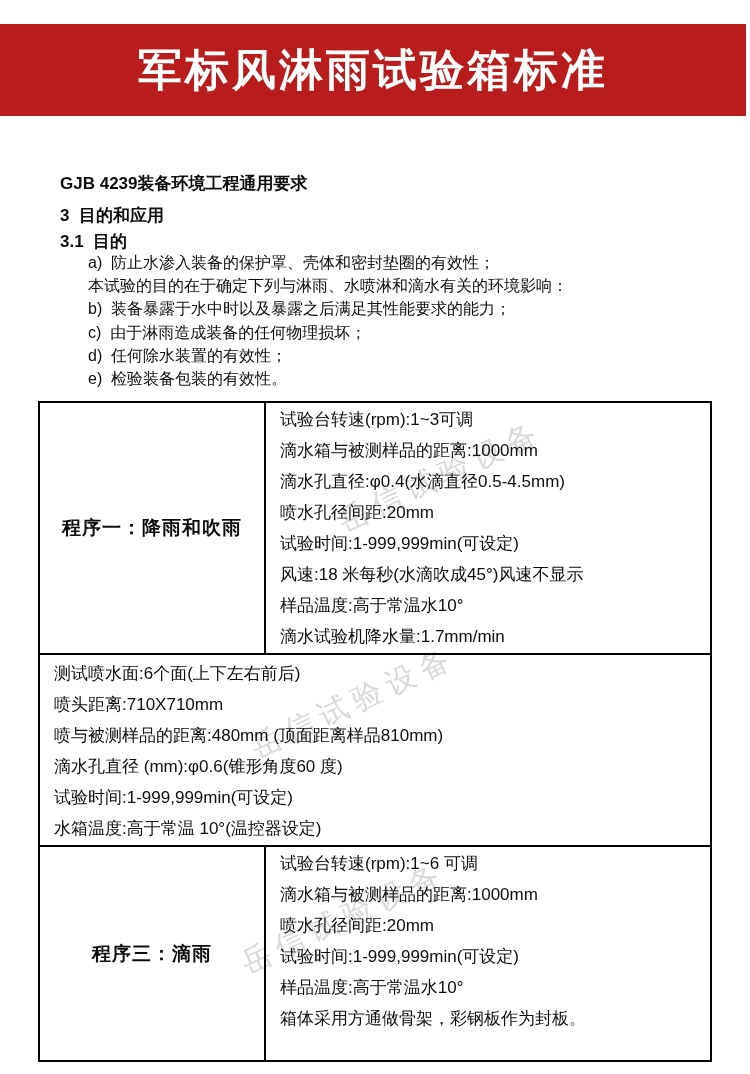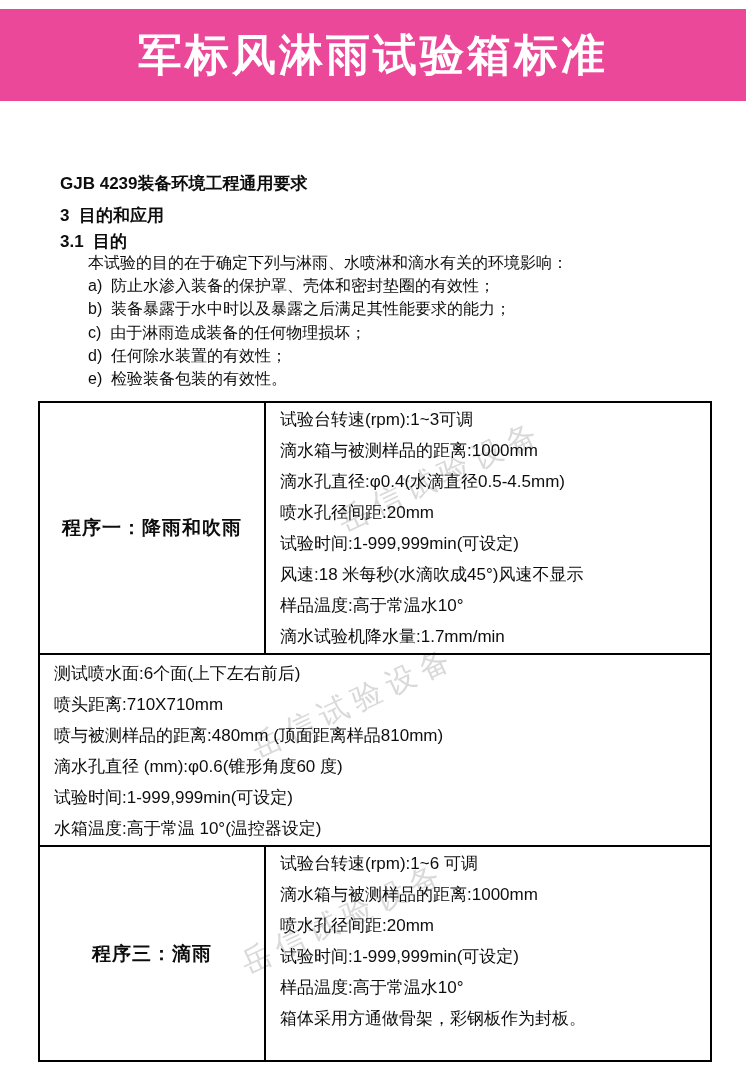--- a/index.html
+++ b/index.html
@@ -3,22 +3,22 @@
 <meta charset="utf-8">
 <style>
   * { margin:0; padding:0; box-sizing:border-box; }
   html,body { background:#ffffff; }
   .page {
     position:relative; width:750px; height:1074px; margin:0 auto;
     background:#ffffff; overflow:hidden;
     font-family:"Liberation Sans", sans-serif; color:#0d0d0d;
   }
   .banner {
-    position:absolute; top:9px; left:0; width:746px; height:92px;
-    background:#ec4899; display:flex; align-items:center; justify-content:center;
+    position:absolute; top:24px; left:0; width:746px; height:92px;
+    background:#b91c1c; display:flex; align-items:center; justify-content:center;
   }
   .banner-title {
     color:#ffffff; font-size:44px; font-weight:700; letter-spacing:3px;
     white-space:nowrap;
   }
   .doc-title {
     position:absolute; top:130px; left:0; width:750px; text-align:center;
     font-size:20px; font-weight:700; line-height:26px; letter-spacing:1px;
   }
   .h-gjb  { position:absolute; top:172px; left:60px; font-size:17px; font-weight:700; white-space:pre-wrap; }
@@ -63,22 +63,22 @@
   <header class="banner">
     <div class="banner-title">军标风淋雨试验箱标准</div>
   </header>
 
 
   <div class="h-gjb">GJB 4239装备环境工程通用要求</div>
   <div class="h-sec">3  目的和应用</div>
   <div class="h-sub">3.1  目的</div>
 
   <div class="intro-block">
+    <div class="tline">a)  防止水渗入装备的保护罩、壳体和密封垫圈的有效性；</div>
     <div class="tline">本试验的目的在于确定下列与淋雨、水喷淋和滴水有关的环境影响：</div>
-    <div class="tline">a)  防止水渗入装备的保护罩、壳体和密封垫圈的有效性；</div>
     <div class="tline">b)  装备暴露于水中时以及暴露之后满足其性能要求的能力；</div>
     <div class="tline">c)  由于淋雨造成装备的任何物理损坏；</div>
     <div class="tline">d)  任何除水装置的有效性；</div>
     <div class="tline">e)  检验装备包装的有效性。</div>
   </div>
 
   <div class="spec-table">
 
     <span class="wm wm-1">岳信试验设备</span>
     <span class="wm wm-2">岳信试验设备</span>

